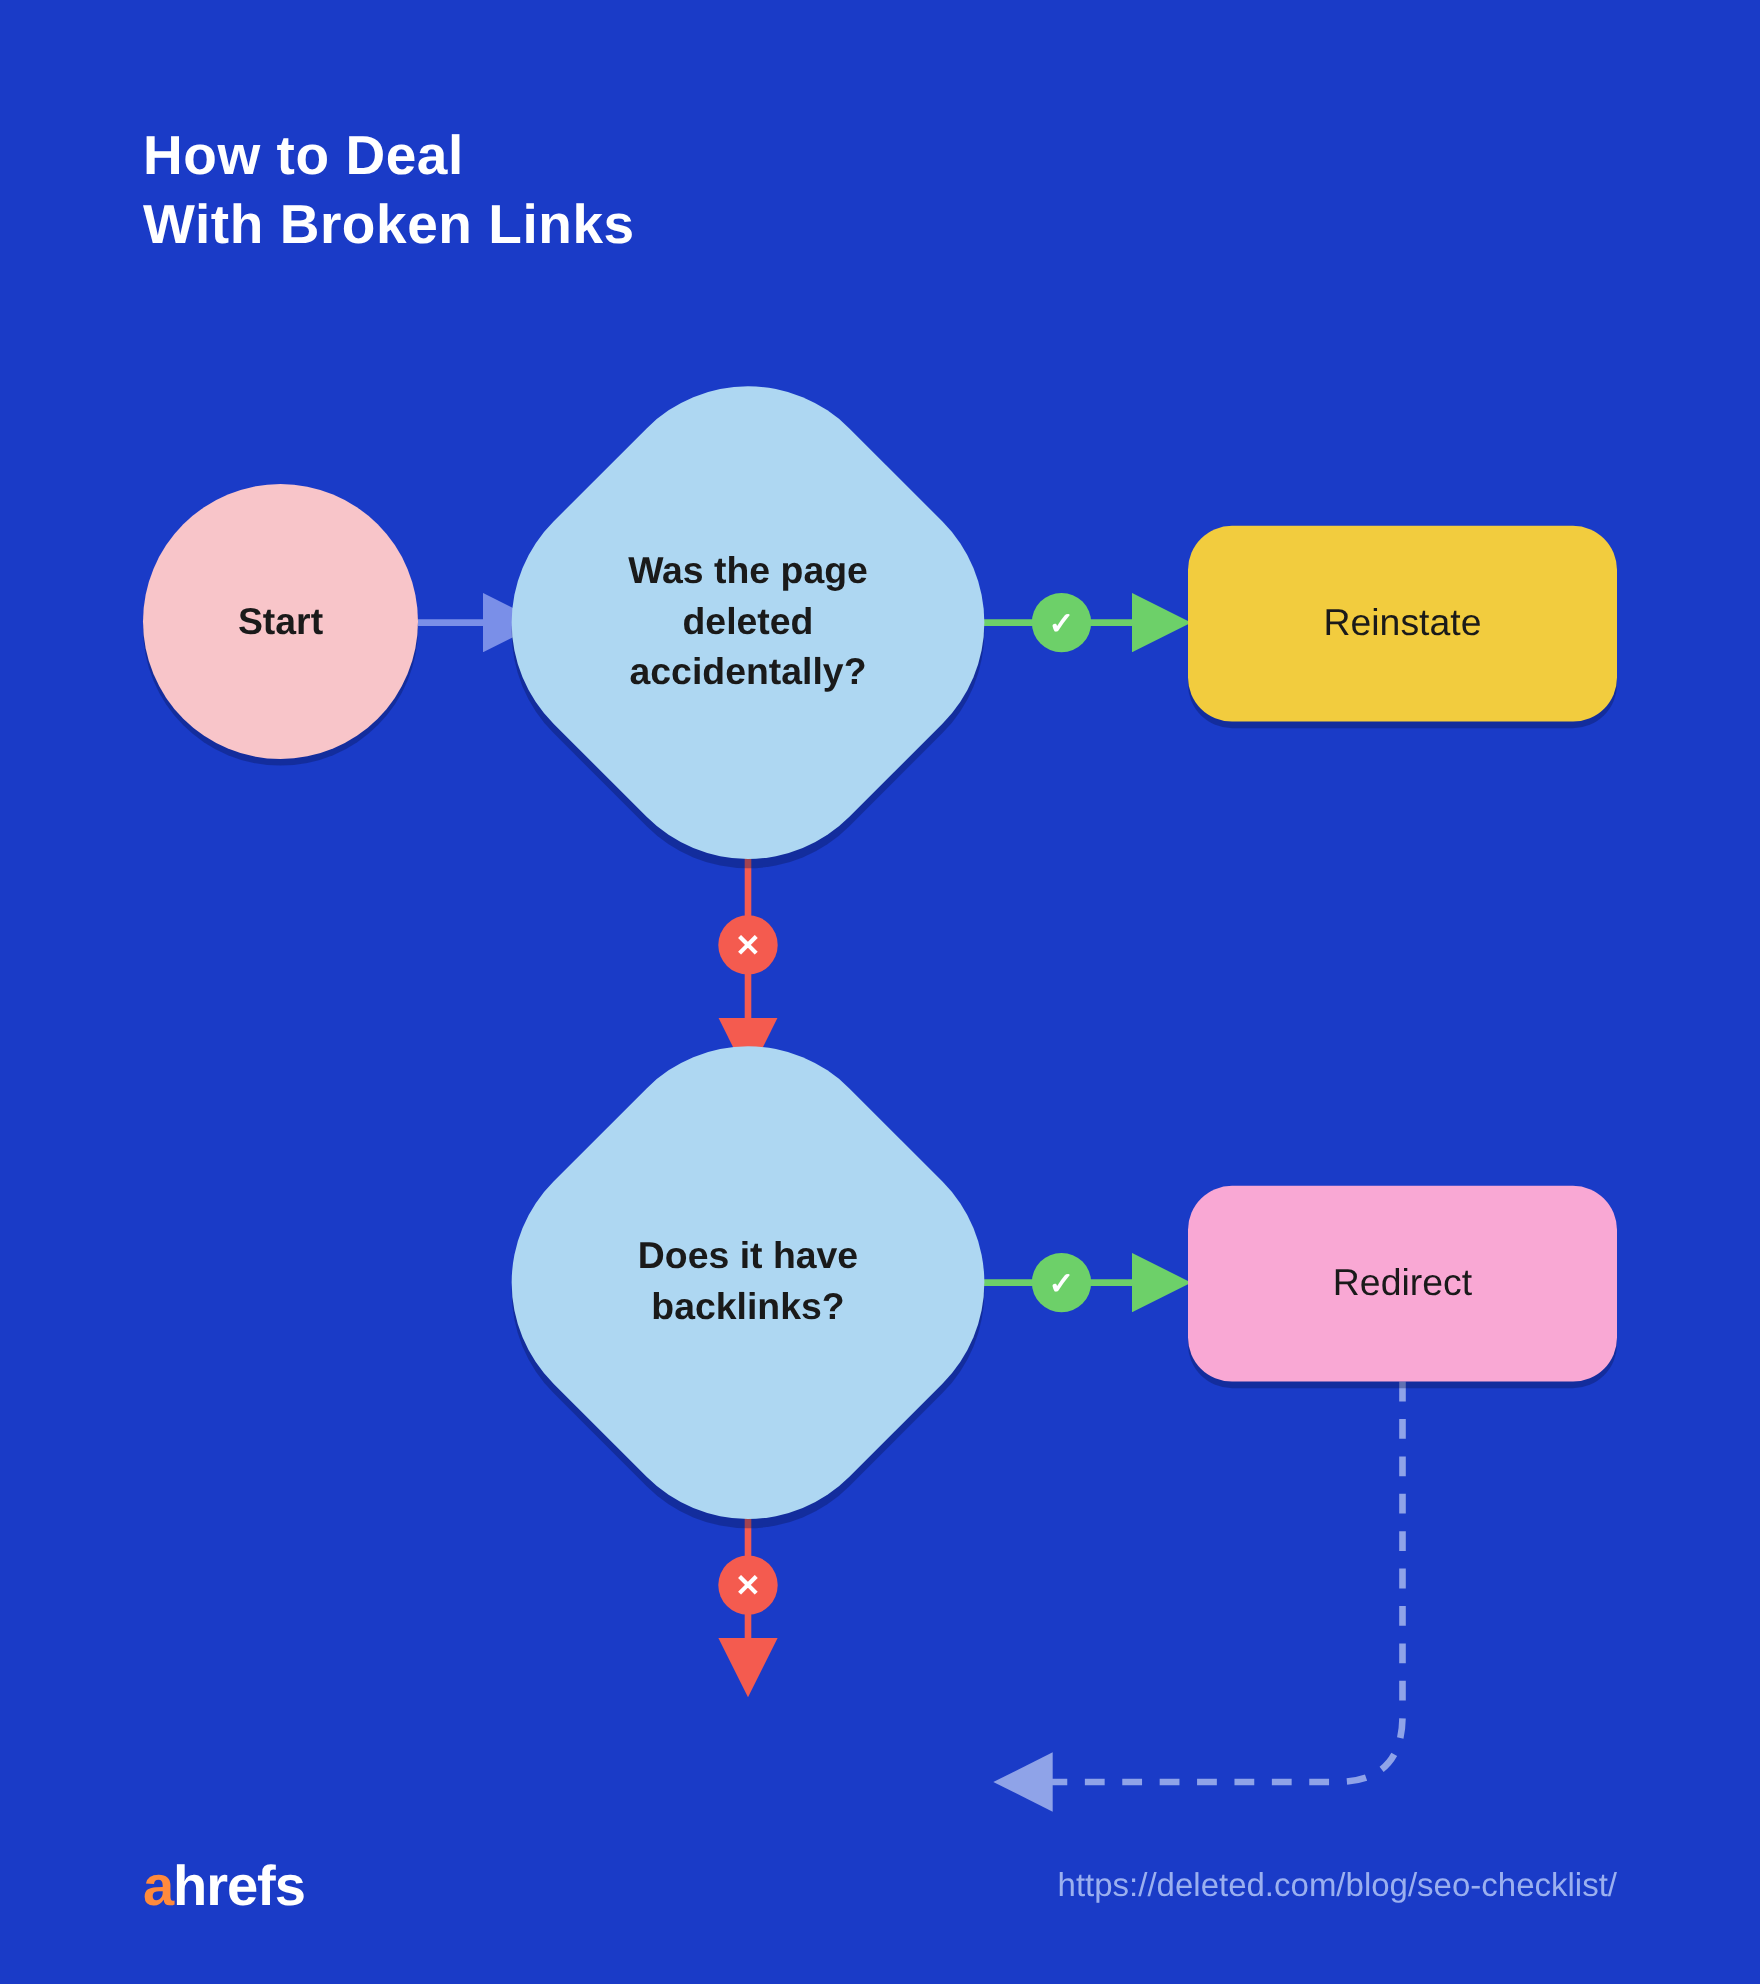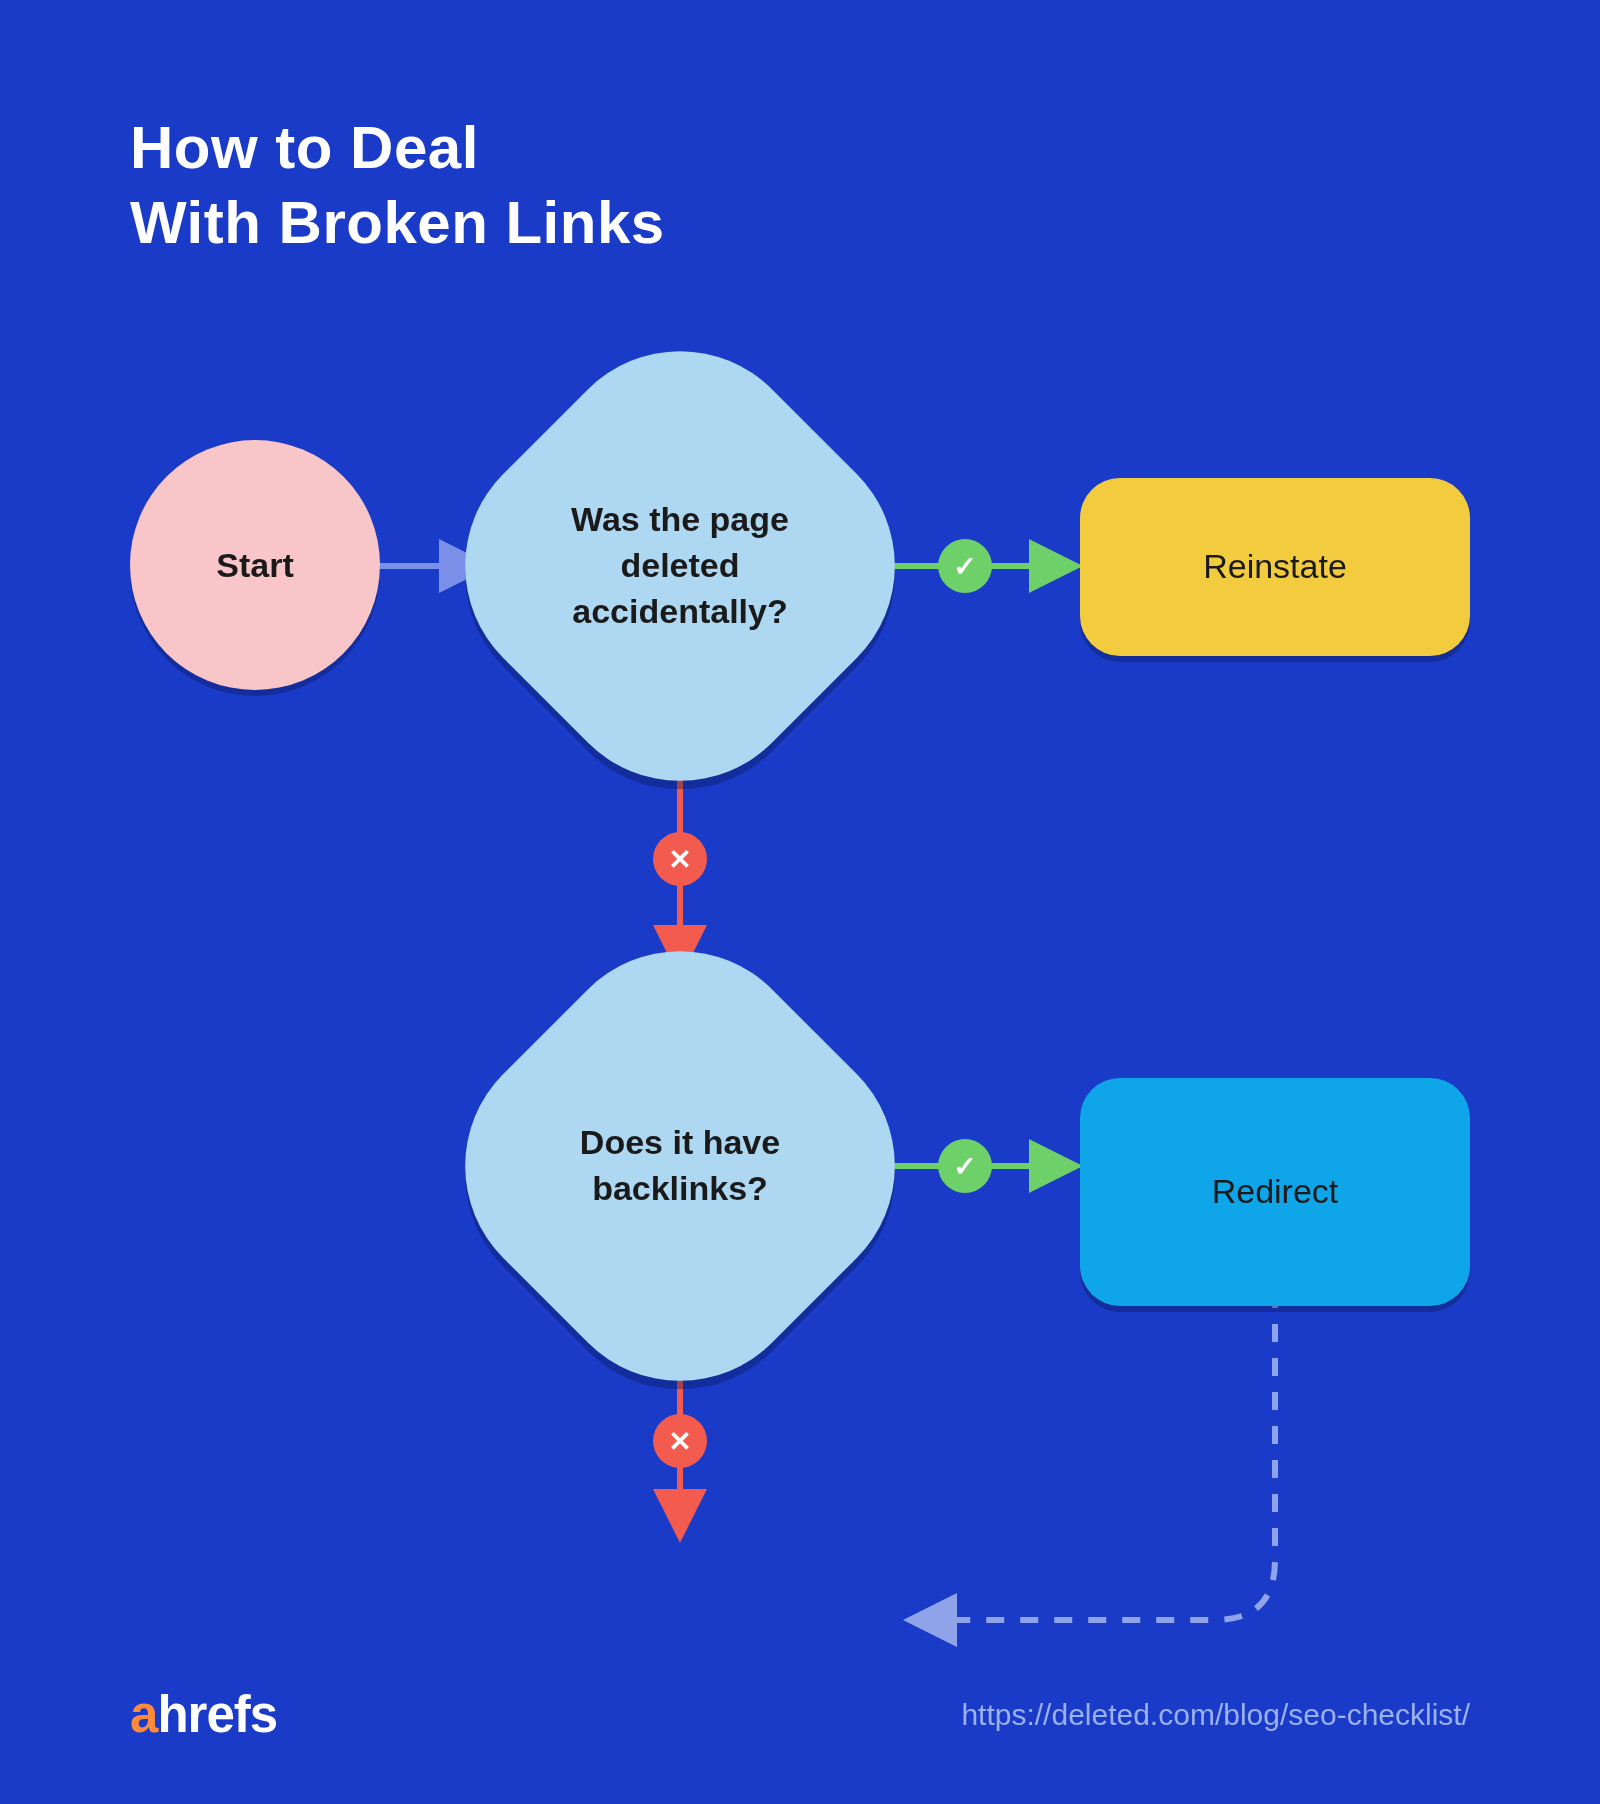--- a/index.html
+++ b/index.html
@@ -8,21 +8,21 @@
     background: #1a3bc7;
     font-family: -apple-system, BlinkMacSystemFont, "Segoe UI", Helvetica, Arial, sans-serif;
     position: relative;
     overflow: hidden;
   }
   .title {
     position: absolute;
     left: 130px;
     top: 110px;
     color: #ffffff;
-    font-size: 60px;
+    font-size: 50px;
     font-weight: 700;
     line-height: 1.25;
     letter-spacing: 0.5px;
   }
   .canvas {
     position: absolute;
     left: 0; top: 0;
     width: 1600px; height: 1804px;
   }
   
@@ -82,22 +82,22 @@
     text-align: center;
     line-height: 1.35;
   }
   .reinstate {
     left: 1080px; top: 478px;
     width: 390px; height: 178px;
     background: #f2cc3e;
   }
   .redirect {
     left: 1080px; top: 1078px;
-    width: 390px; height: 228px;
-    background: #0ea5e9;
+    width: 390px; height: 178px;
+    background: #f9a8d4;
   }
   .remove {
     left: 460px; top: 1540px;
     width: 440px; height: 160px;
     background: #4ec5e8;
   }
   
   .badge {
     position: absolute;
     width: 54px; height: 54px;

